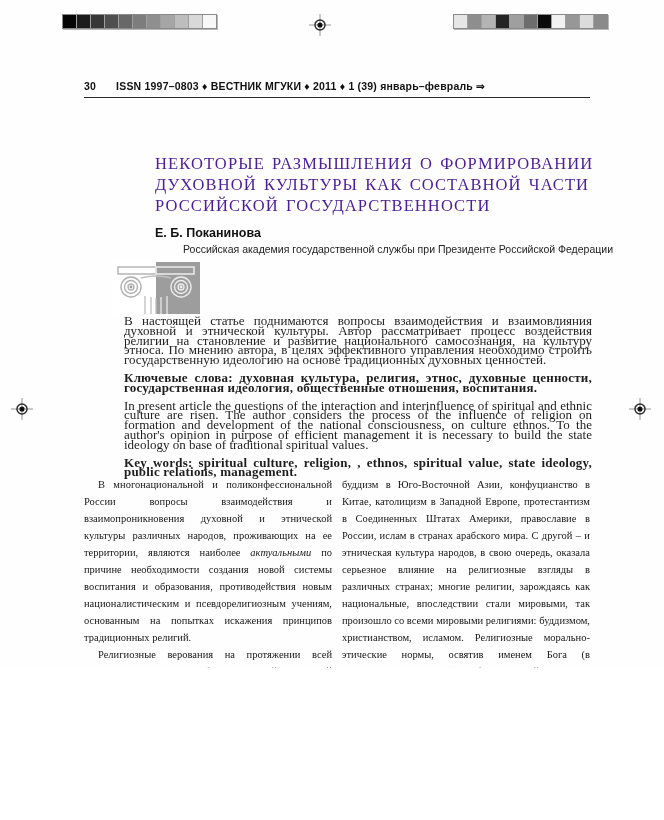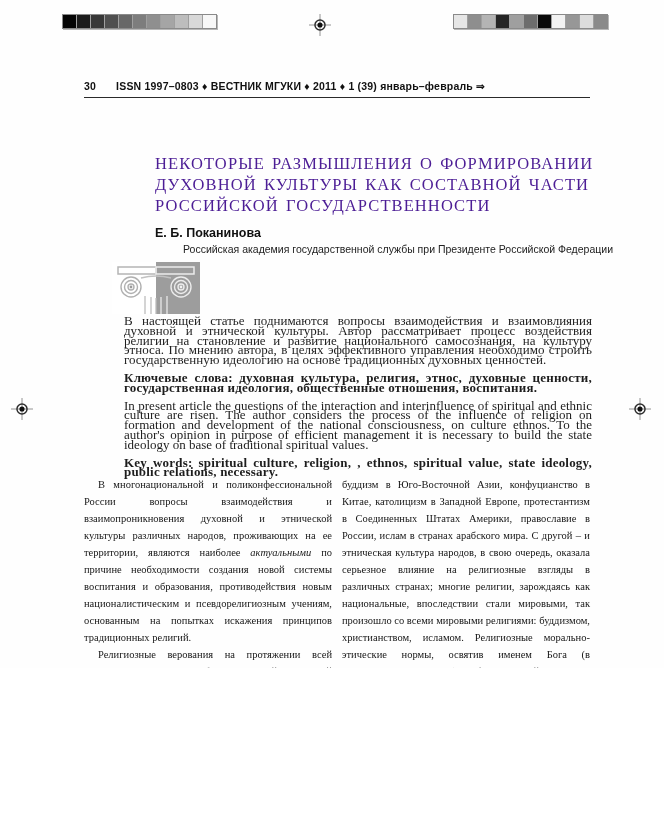--- a/index.html
+++ b/index.html
@@ -152,21 +152,21 @@
         <line x1="49" y1="35" x2="49" y2="52"></line>
           <line x1="55" y1="34" x2="55" y2="52"></line>
       </g>
     </svg>
   </div>
 
   <div class="abstracts">
     <p>В настоящей статье поднимаются вопросы взаимодействия и взаимовлияния духовной и этнической культуры. Автор рассматривает процесс воздействия религии на становление и развитие национального самосознания, на культуру этноса. По мнению автора, в целях эффективного управления необходимо строить государственную идеологию на основе традиционных духовных ценностей.</p>
     <p class="kw">Ключевые слова: духовная культура, религия, этнос, духовные ценности, государственная идеология, общественные отношения, воспитания.</p>
     <p>In present article the questions of the interaction and interinfluence of spiritual and ethnic culture are risen. The author considers the process of the influence of religion on formation and development of the national consciousness, on culture ethnos. To the author's opinion in purpose of efficient management it is necessary to build the state ideology on base of traditional spiritual values.</p>
-    <p class="kw">Key words: spiritual culture, religion, , ethnos, spiritual value, state ideology, public relations, necessary.</p>
+    <p class="kw">Key words: spiritual culture, religion, , ethnos, spiritual value, state ideology, public relations, management.</p>
   </div>
 
   <div class="columns">
     <div class="col">
       <p class="indent"><span>В многонациональной и поликонфессиональной России вопросы взаимодействия и взаимопроникновения духовной и этнической культуры различных народов, проживающих на ее территории, являются наиболее </span><i>актуальными</i><span> по причине необходимости создания новой системы воспитания и образования, противодействия новым националистическим и псевдорелигиозным учениям, основанным на попытках искажения принципов традиционных религий.</span></p>
       <p class="indent">Религиозные верования на протяжении всей истории человечества были основой духовной культуры различных народов. С одной стороны, влияние религии, религиозно-политических доктрин и философско-духовных учений на становление этнической культуры народов мира имеет многочисленные примеры:</p>
     </div>
     <div class="col">
       <p>буддизм в Юго-Восточной Азии, конфуцианство в Китае, католицизм в Западной Европе, протестантизм в Соединенных Штатах Америки, православие в России, ислам в странах арабского мира. С другой – и этническая культура народов, в свою очередь, оказала серьезное влияние на религиозные взгляды в различных странах; многие религии, зарождаясь как национальные, впоследствии стали мировыми, так произошло со всеми мировыми религиями: буддизмом, христианством, исламом. Религиозные морально-этические нормы, освятив именем Бога (в христианстве и исламе) и божественной сущности человеческой природы (в буддизме) общечеловеческие ценности, стали непреложными законами для последователей религиозных течений.</p>
       <p class="indent">По слова Николая Бердяева, духовное</p>

